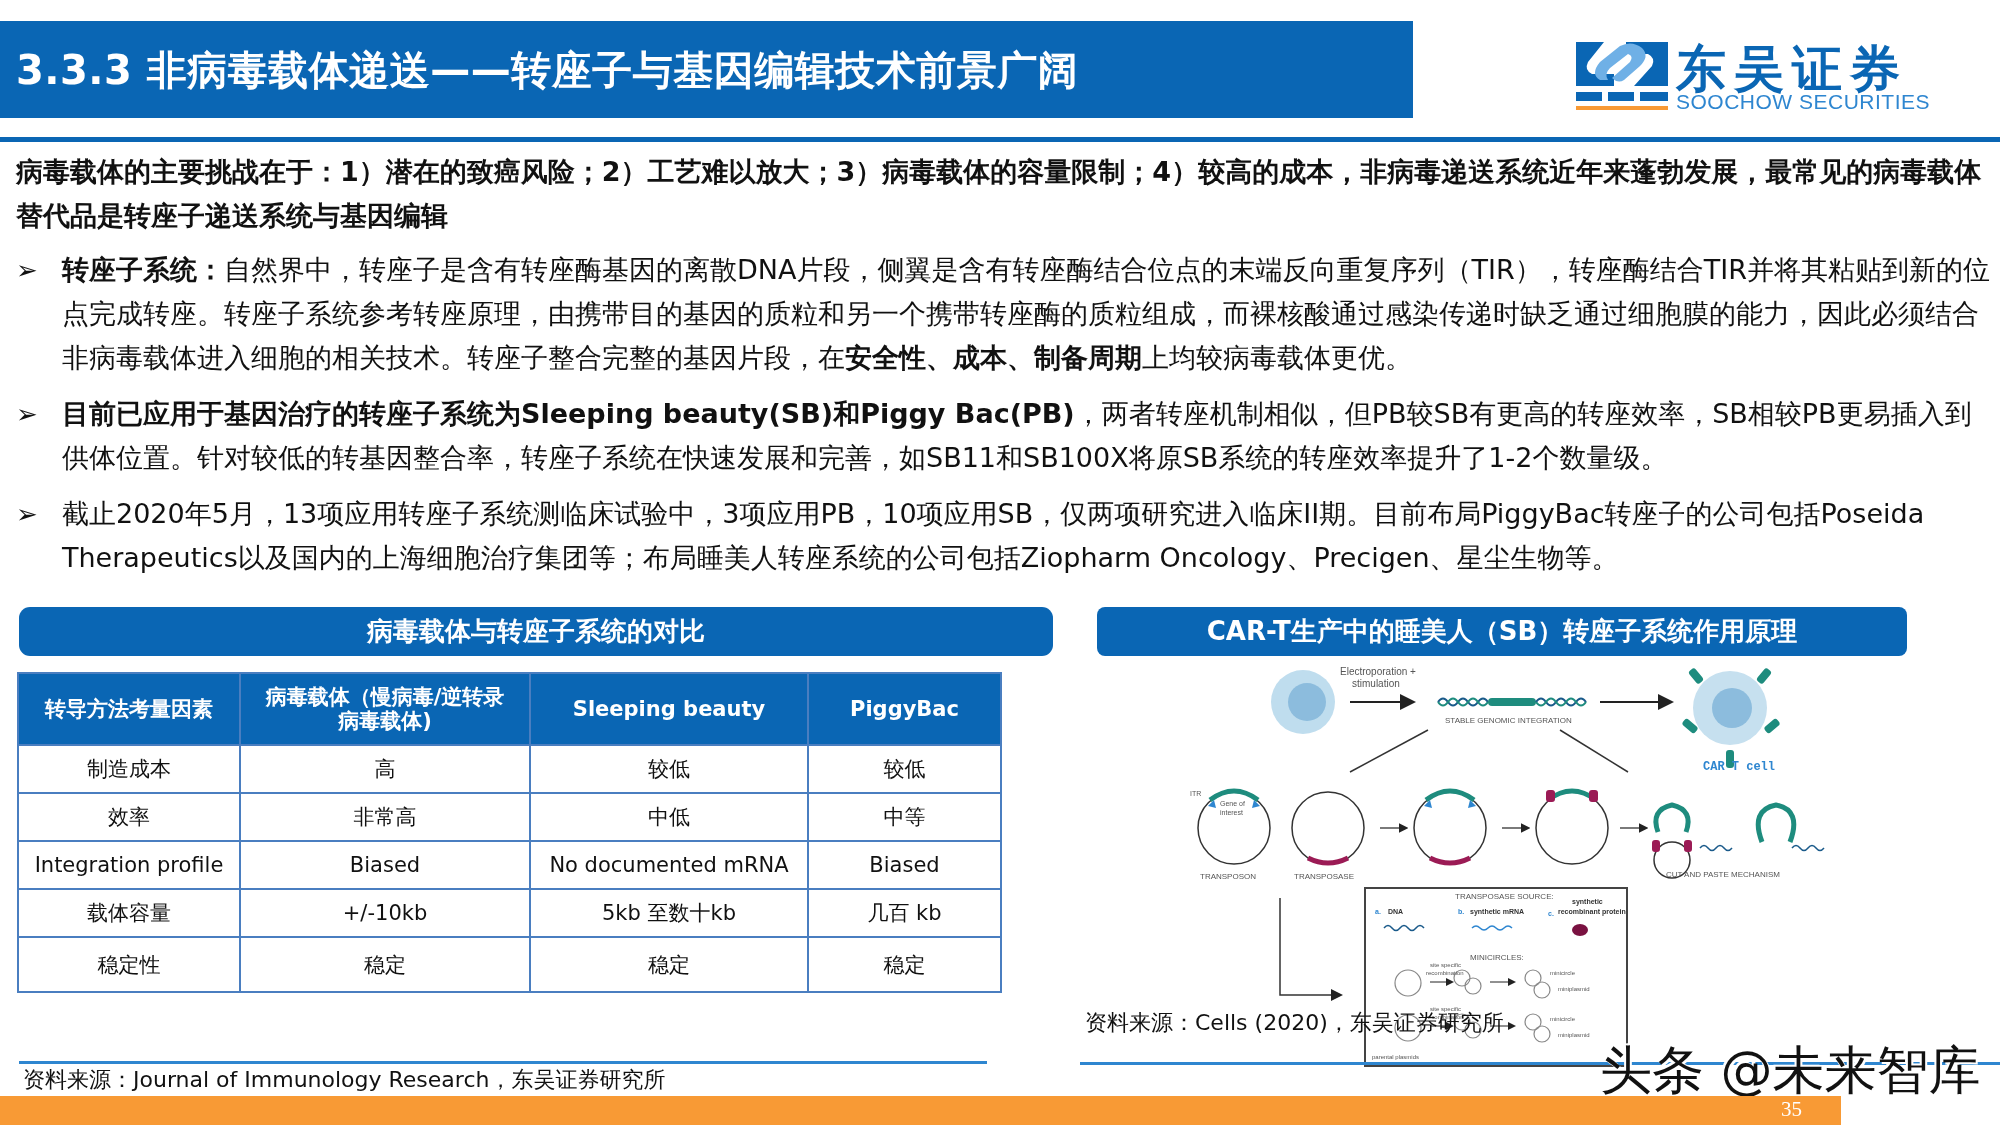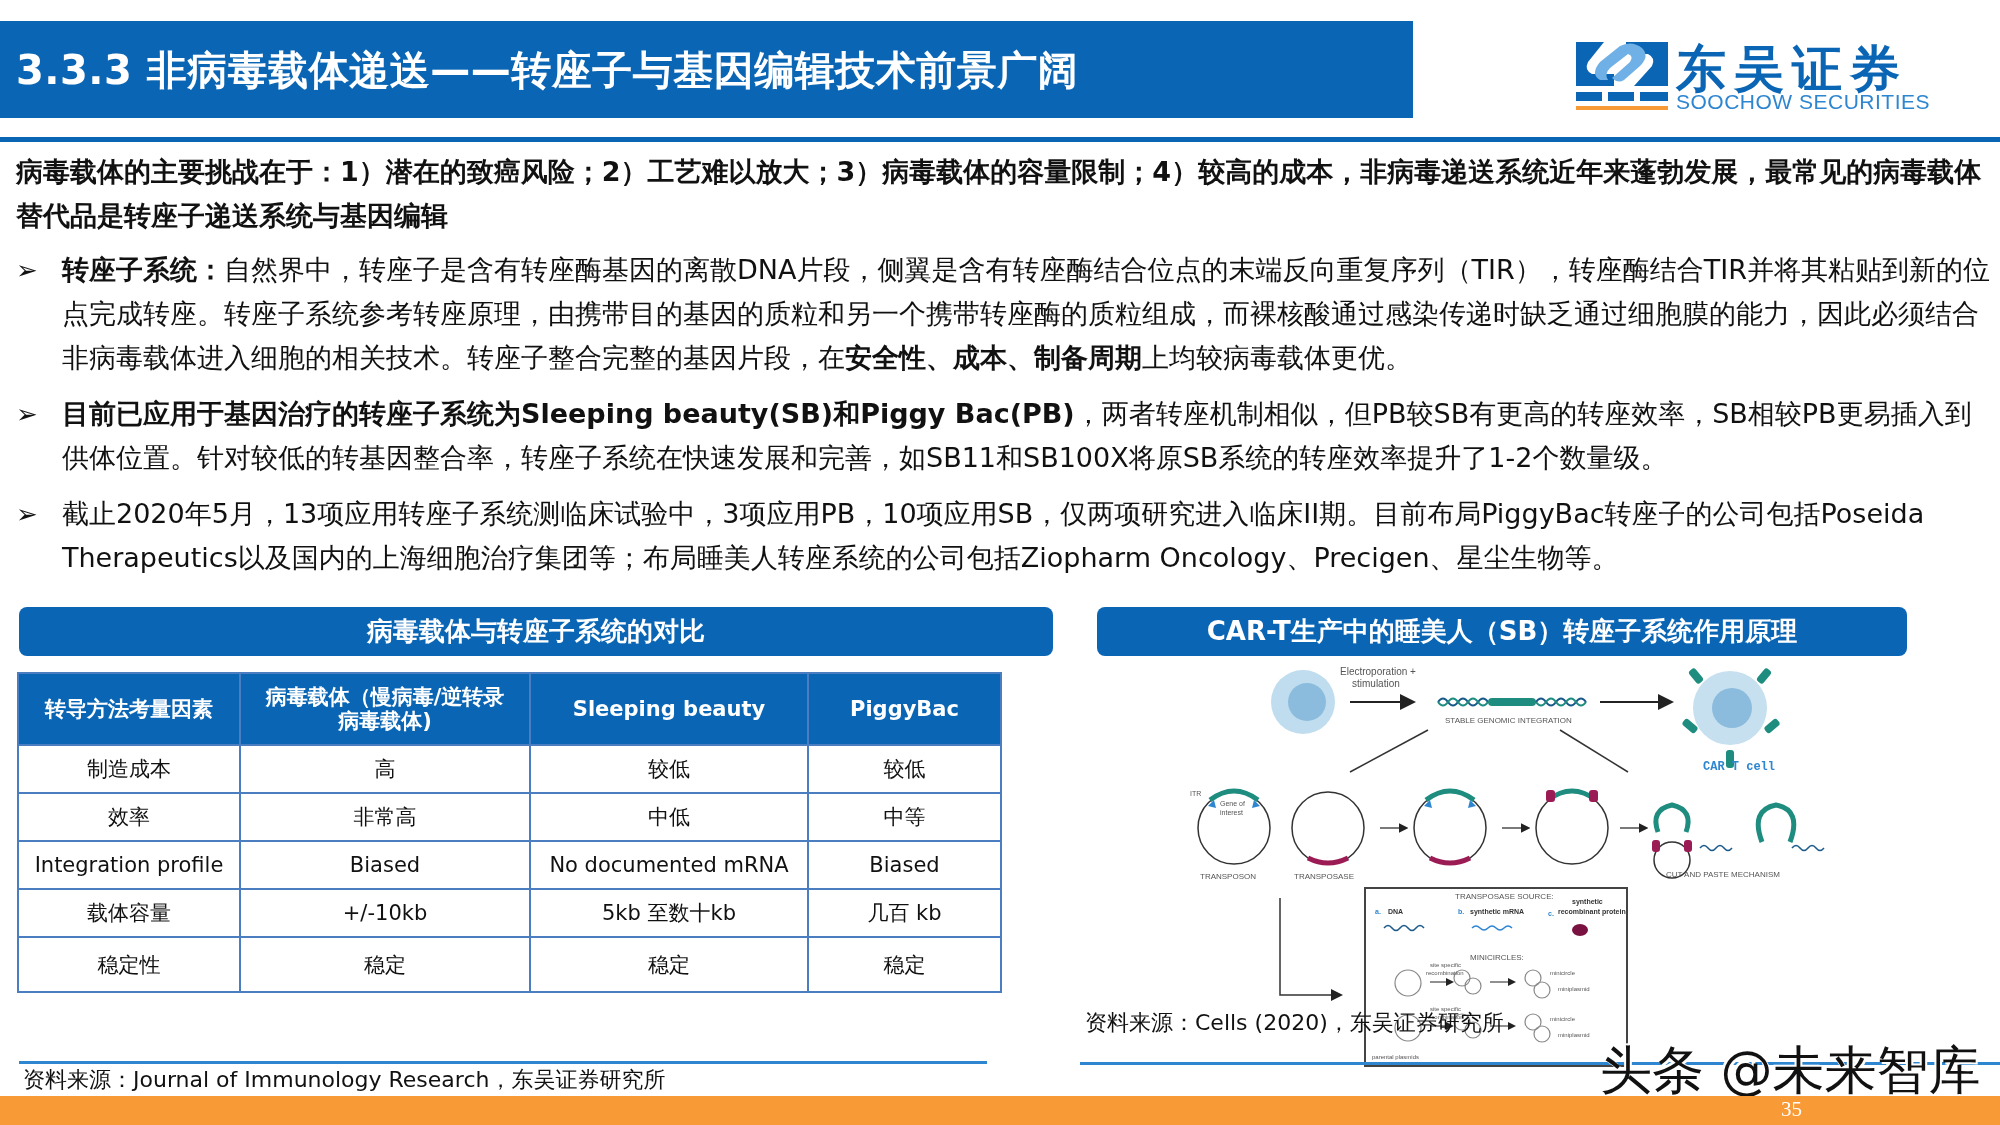--- a/index.html
+++ b/index.html
@@ -17,38 +17,38 @@
   .top-rule { position: absolute; left: 0; top: 137px; width: 2000px; height: 5px; background: #0A66B4; }
 
   .lead { position: absolute; left: 16px; top: 150px; width: 1975px; font-size: 27px; font-weight: bold; line-height: 44px; }
 
   .bullets { position: absolute; left: 16px; top: 248px; width: 1975px; }
   .bullet { position: relative; padding-left: 46px; font-size: 27px; line-height: 44px; margin-bottom: 12px; }
   .bullet .arrow { position: absolute; left: 0; top: 0; font-size: 26px; }
   .bullet b { font-weight: bold; }
 
   .panel-head { position: absolute; height: 49px; background: #0A66B4; border-radius: 8px; color: #fff; font-size: 26px; font-weight: bold; text-align: center; line-height: 49px; }
-  .ph-left { left: 19px; top: 607px; width: 1034px; }
+  .ph-left { left: 19px; top: 607px; width: 1034px; border-radius: 11px; }
   .ph-right { left: 1097px; top: 607px; width: 810px; }
 
   table.cmp { position: absolute; left: 17px; top: 672px; width: 983px; border-collapse: collapse; table-layout: fixed; }
   table.cmp th, table.cmp td { border: 2.5px solid #4A7EC0; text-align: center; vertical-align: middle; }
   table.cmp th { background: #0A66B4; color: #fff; font-size: 21px; font-weight: bold; height: 72px; line-height: 24px; padding: 0 20px; }
   table.cmp td { font-size: 21px; height: 48px; line-height: 24px; color: #111; }
   table.cmp tr.tall td { height: 55px; }
   table.cmp tr.taller td { height: 57px; }
 
   .src-left-rule { position: absolute; left: 19px; top: 1061px; width: 968px; height: 3px; background: #2E86D0; }
   .src-left { position: absolute; left: 23px; top: 1065px; font-size: 22px; white-space: nowrap; }
   .src-right-rule { position: absolute; left: 1080px; top: 1062px; width: 920px; height: 3px; background: #2E86D0; }
   .src-right { position: absolute; left: 1085px; top: 1008px; font-size: 22px; white-space: nowrap; }
 
   .watermark { position: absolute; left: 1600px; top: 1036px; font-size: 52px; color: #111; white-space: nowrap; text-shadow: 2px 2px 0 #fff, -2px -2px 0 #fff; }
 
-  .footer { position: absolute; left: 0; top: 1096px; width: 2000px; height: 29px; background: #F89A35; }
+  .footer { position: absolute; left: 0; top: 1096px; width: 1841px; height: 29px; background: #F89A35; }
   .footer .page { position: absolute; left: 1781px; top: 1px; font-size: 21px; color: #fff; font-family: "Liberation Serif", serif; }
 
   .diagram { position: absolute; left: 1180px; top: 660px; width: 660px; height: 408px; }
   .diagram .lbl { position: absolute; font-size: 10px; color: #555; white-space: nowrap; font-family: "Liberation Sans", sans-serif; }
   .diagram .lbl-b { font-weight: bold; color: #333; }
   .diagram .car { color: #2E86D0; font-weight: bold; font-size: 12px; font-family: Liberation Mono, monospace; }
 </style>
 </head>
 <body>
 

